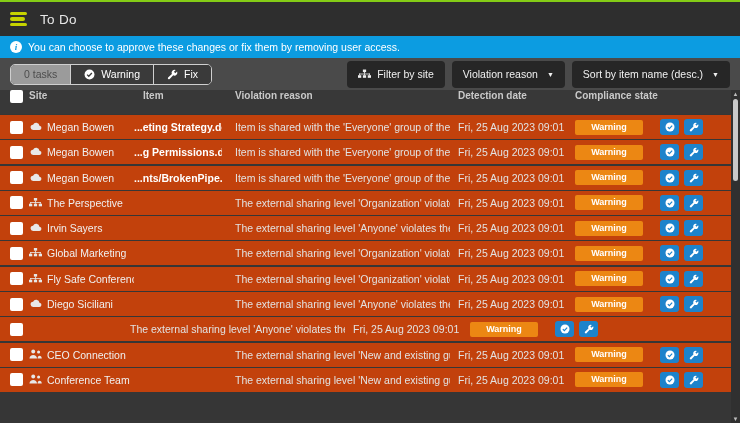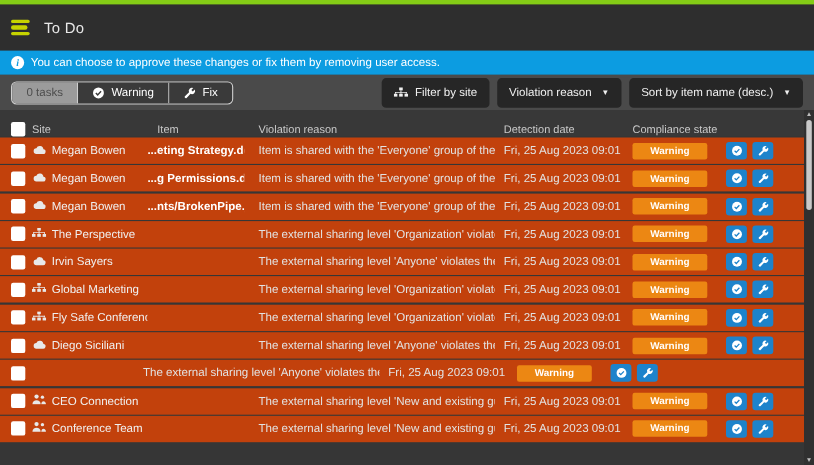--- a/index.html
+++ b/index.html
@@ -1,21 +1,21 @@
 <!DOCTYPE html>
 <html><head>
 <meta charset="utf-8">
 <style>
   * { margin:0; padding:0; box-sizing:border-box; }
   html,body { width:740px; height:423px; overflow:hidden; }
   body { font-family:"Liberation Sans", sans-serif; background:#363636; font-size:11px; }
   .app { width:740px; height:423px; display:flex; flex-direction:column; }
 
   
-  .topbar { height:46px; background:#2e2e2e; border-top:4px solid #84cc16; display:flex; align-items:center; padding-left:10px; flex:0 0 auto; }
+  .topbar { height:36px; background:#2e2e2e; border-top:2px solid #84cc16; display:flex; align-items:center; padding-left:10px; flex:0 0 auto; }
   .logo { width:17px; height:15px; display:flex; flex-direction:column; justify-content:space-between; margin-right:13px; }
   .logo span { display:block; height:3.4px; border-radius:2px; background:#c6d300; }
   .logo span:nth-child(2){ width:15px; }
   .topbar-title { color:#e8e8e8; font-size:13.5px; letter-spacing:.3px; }
 
   
   .banner { height:22px; background:#0c9ce1; color:#ffffff; display:flex; align-items:center; padding-left:10px; font-size:10.5px; flex:0 0 auto; }
   .info-ic { width:12px; height:12px; border-radius:50%; background:#ffffff; color:#0c9ce1; font-weight:bold; font-size:9px; display:inline-flex; align-items:center; justify-content:center; margin-right:6px; font-family:"Liberation Serif",serif; font-style:italic; }
 
   
@@ -31,21 +31,21 @@
 
   
   .searchbar { height:30px; background:#767676; display:flex; align-items:center; padding:0 10px; flex:0 0 auto; }
   .searchbar input { flex:1; background:transparent; border:none; outline:none; color:#e9e9e9; font-size:11.5px; font-family:inherit; }
   .searchbar input::placeholder { color:#dddddd; opacity:1; }
   .close-x { color:#ffffff; font-weight:bold; font-size:12px; cursor:pointer; padding:0 2px; }
 
   
   .table-wrap { flex:1; display:flex; background:#363636; overflow:hidden; }
   .table { flex:1; display:flex; flex-direction:column; }
-  .thead { height:24px; background:#383838; display:flex; align-items:flex-end; padding-left:10px; color:#c9c9c9; font-size:10px; flex:0 0 auto; margin-bottom:1px; }
+  .thead { height:24px; background:#383838; display:flex; align-items:flex-start; padding-left:10px; color:#c9c9c9; font-size:10px; flex:0 0 auto; margin-bottom:1px;font-weight:bold; }
   .row { height:24px; background:#c2410c; display:flex; align-items:center; padding-left:10px; margin-bottom:1.3px; flex:0 0 auto; }
   .checkbox { width:13px; height:13px; background:#ffffff; border-radius:2px; margin-right:6px; flex:0 0 auto; cursor:pointer; }
   .cell-site { width:105px; display:flex; align-items:center; gap:5px; color:#f0f0f0; font-size:10.5px; white-space:nowrap; overflow:hidden; }
   .cell-site svg { flex:0 0 auto; }
   .cell-item { width:88px; text-align:right; color:#ffffff; font-weight:bold; font-size:10.5px; white-space:nowrap; overflow:hidden; }
   .cell-reason { width:228px; padding-left:13px; color:#e2e2e2; font-size:10.5px; white-space:nowrap; overflow:hidden; }
   .cell-date { width:112px; padding-left:8px; color:#e2e2e2; font-size:10.5px; white-space:nowrap; }
   .cell-state { width:98px; padding-left:13px; }
   .badge { display:block; width:68px; height:15px; line-height:15px; text-align:center; background:#ec8713; color:#ffffff; font-size:9px; font-weight:bold; border-radius:2px; }
   .cell-actions { width:52px; display:flex; gap:5px; }

